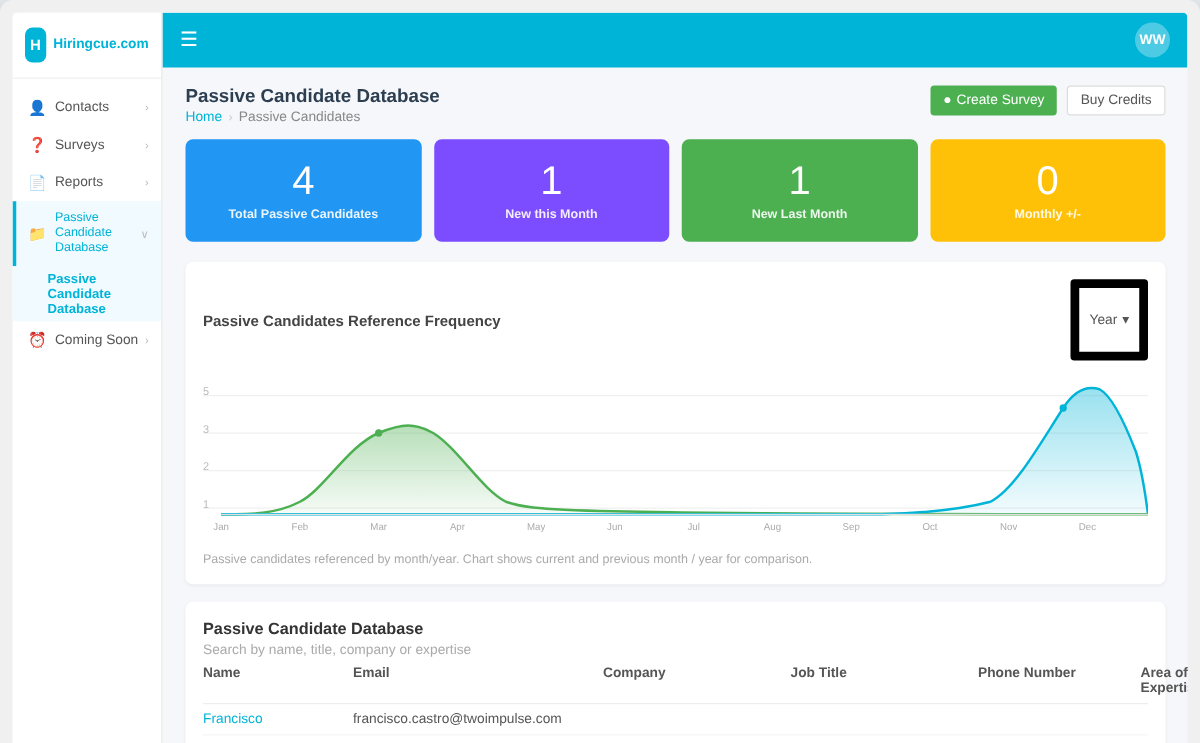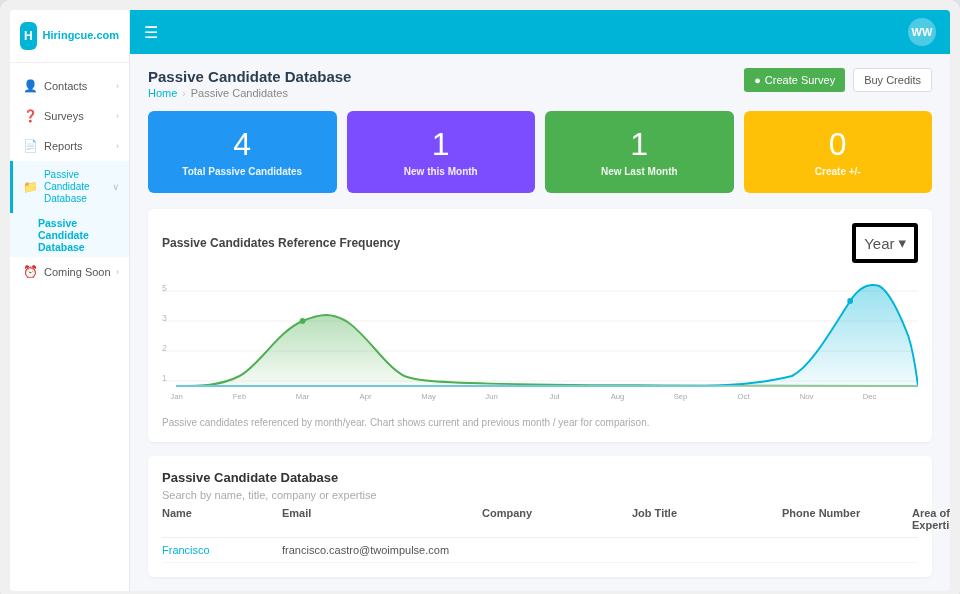--- a/index.html
+++ b/index.html
@@ -200,22 +200,22 @@
       display: flex;
       justify-content: space-between;
       align-items: center;
       margin-bottom: 8px;
     }
     .chart-title {
       font-size: 12px; font-weight: 600; color: #444;
     }
     .chart-filter {
       display: flex; align-items: center; gap: 4px;
-      border: 4px solid #000000; border-radius: 3px;
-      padding: 7px 8px; font-size: 15px; color: #555;
+      border: 7px solid #000000; border-radius: 3px;
+      padding: 19px 8px; font-size: 11px; color: #555;
       cursor: pointer;
     }
     .chart-legend {
       display: flex; gap: 12px;
       font-size: 10px; color: #666;
       margin-bottom: 6px;
     }
     .legend-dot {
       width: 8px; height: 8px; border-radius: 50%;
       display: inline-block; margin-right: 3px;
@@ -350,21 +350,21 @@
           <div class="stat-card card-purple">
             <div class="stat-number">1</div>
             <div class="stat-label">New this Month</div>
           </div>
           <div class="stat-card card-green">
             <div class="stat-number">1</div>
             <div class="stat-label">New Last Month</div>
           </div>
           <div class="stat-card card-yellow">
             <div class="stat-number">0</div>
-            <div class="stat-label">Create +/-</div>
+            <div class="stat-label">Monthly +/-</div>
           </div>
         </div>
 
         <div class="chart-section">
           <div class="chart-header">
             <span class="chart-title">Passive Candidates Reference Frequency</span>
             <div class="chart-filter">
               <span>Year</span>
               <span>▾</span>
             </div>

